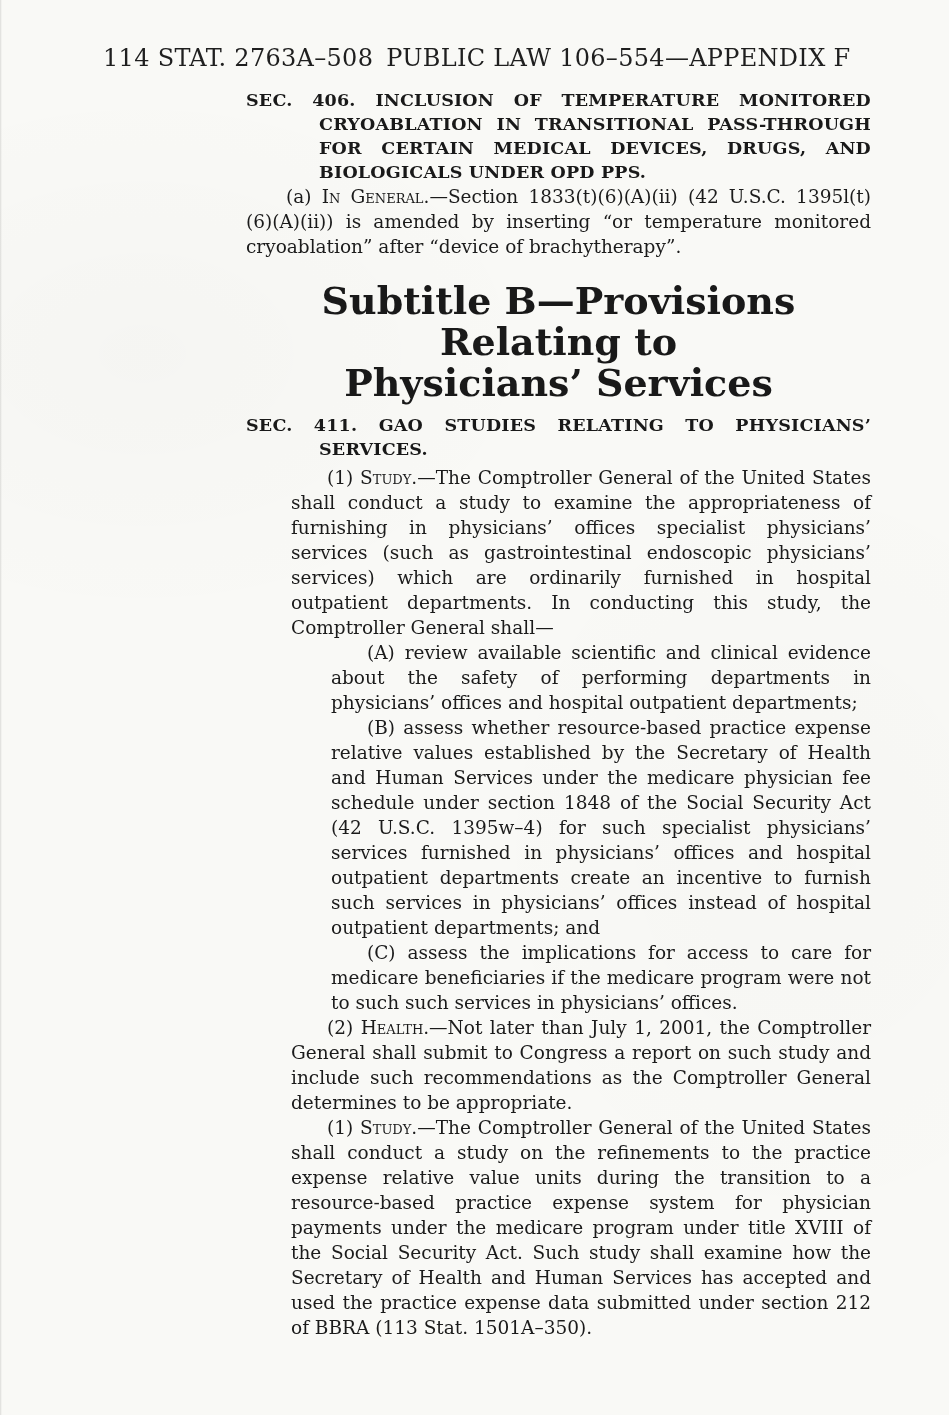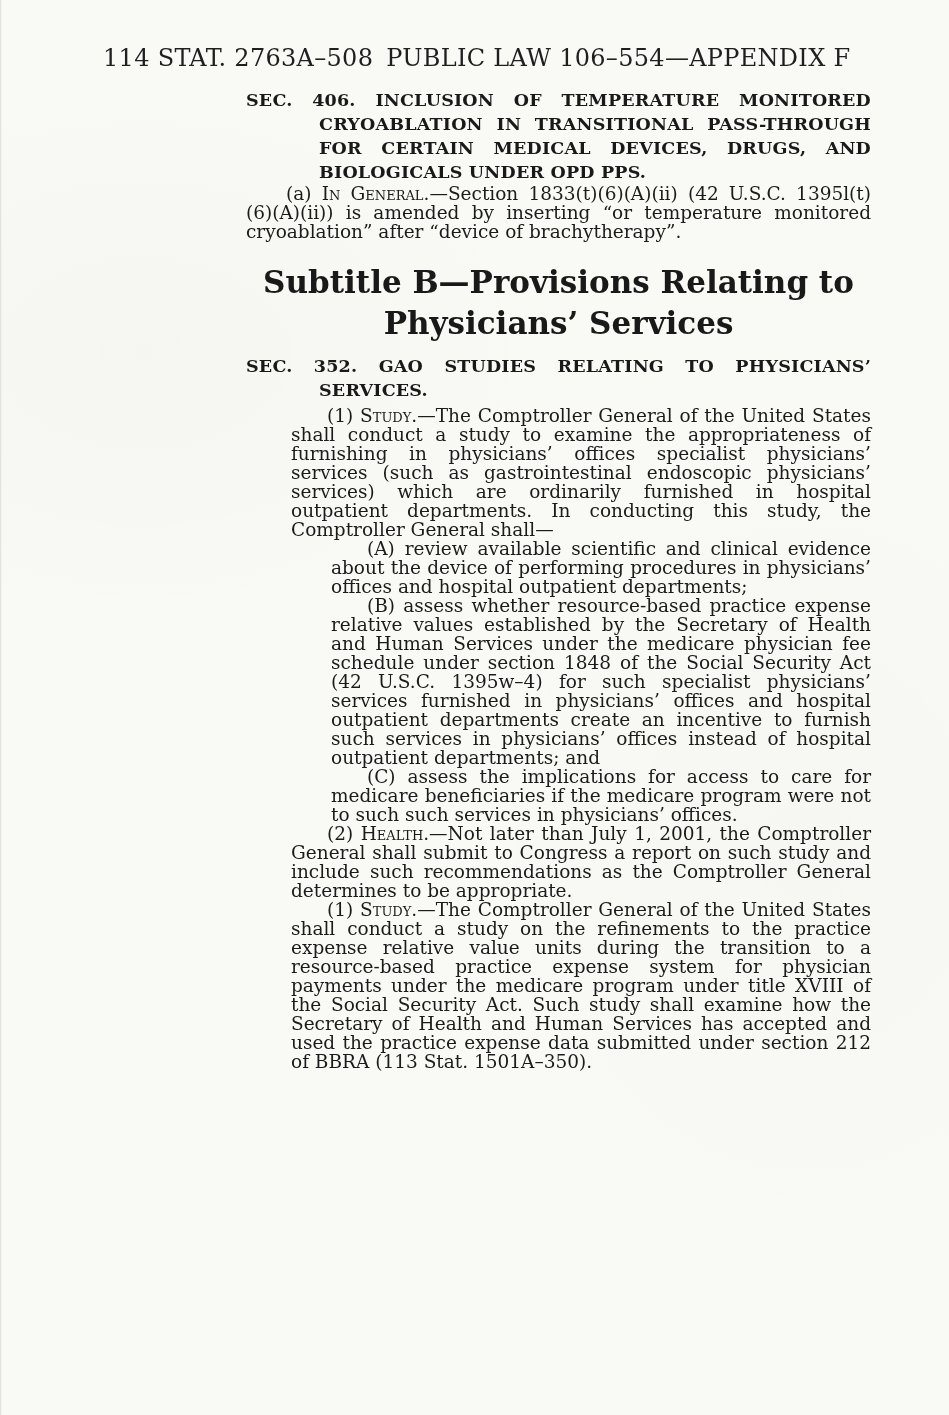--- a/index.html
+++ b/index.html
@@ -46,34 +46,34 @@
     padding-left: 73px;
     text-indent: -73px;
     text-align: justify;
     letter-spacing: 0.2px;
     color: #191919;
   }
   .sec-heading.second { margin-top: 10px; margin-bottom: 4px; }
   .para {
     margin: 0;
     font-size: 18.5px;
-    line-height: 19px;
+    line-height: 25px;
     text-align: justify;
     text-indent: 40px;
     color: #1b1b1b;
   }
   .para.l1 { margin-left: 45px; text-indent: 36px; }
   .para.l2 { margin-left: 85px; text-indent: 36px; }
   .sc { font-variant: small-caps; }
   .subtitle {
     margin-top: 21px;
     margin-bottom: 9px;
     text-align: center;
     font-weight: bold;
-    font-size: 31px;
+    font-size: 38px;
     line-height: 41px;
     color: #191919;
   }
 </style>
 </head>
 <body>
 
 <div class="page">
   <div class="scan-edge"></div>
 
@@ -87,26 +87,26 @@
     <p class="sec-heading">SEC. 406. INCLUSION OF TEMPERATURE MONITORED CRYOABLATION IN TRANSITIONAL PASS-THROUGH FOR CERTAIN MEDICAL DEVICES, DRUGS, AND BIOLOGICALS UNDER OPD PPS.</p>
 
     <p class="para"><span>(a) </span><span class="sc">In General</span><span>.—Section 1833(t)(6)(A)(ii) (42 U.S.C. 1395l(t)(6)(A)(ii)) is amended by inserting “or temperature monitored cryoablation” after “device of brachytherapy”.</span></p>
 
 
     <div class="subtitle">
       <div>Subtitle B—Provisions Relating to</div>
       <div>Physicians’ Services</div>
     </div>
 
-    <p class="sec-heading second">SEC. 352. GAO STUDIES RELATING TO PHYSICIANS’ SERVICES.</p>
+    <p class="sec-heading second">SEC. 411. GAO STUDIES RELATING TO PHYSICIANS’ SERVICES.</p>
 
 
     <p class="para l1"><span>(1) </span><span class="sc">Study</span><span>.—The Comptroller General of the United States shall conduct a study to examine the appropriateness of furnishing in physicians’ offices specialist physicians’ services (such as gastrointestinal endoscopic physicians’ services) which are ordinarily furnished in hospital outpatient departments. In conducting this study, the Comptroller General shall—</span></p>
 
-    <p class="para l2">(A) review available scientific and clinical evidence about the device of performing procedures in physicians’ offices and hospital outpatient departments;</p>
+    <p class="para l2">(A) review available scientific and clinical evidence about the safety of performing departments in physicians’ offices and hospital outpatient departments;</p>
 
     <p class="para l2">(B) assess whether resource-based practice expense relative values established by the Secretary of Health and Human Services under the medicare physician fee schedule under section 1848 of the Social Security Act (42 U.S.C. 1395w–4) for such specialist physicians’ services furnished in physicians’ offices and hospital outpatient departments create an incentive to furnish such services in physicians’ offices instead of hospital outpatient departments; and</p>
 
     <p class="para l2">(C) assess the implications for access to care for medicare beneficiaries if the medicare program were not to such such services in physicians’ offices.</p>
 
     <p class="para l1"><span>(2) </span><span class="sc">Health</span><span>.—Not later than July 1, 2001, the Comptroller General shall submit to Congress a report on such study and include such recommendations as the Comptroller General determines to be appropriate.</span></p>
 
 
     <p class="para l1"><span>(1) </span><span class="sc">Study</span><span>.—The Comptroller General of the United States shall conduct a study on the refinements to the practice expense relative value units during the transition to a resource-based practice expense system for physician payments under the medicare program under title XVIII of the Social Security Act. Such study shall examine how the Secretary of Health and Human Services has accepted and used the practice expense data submitted under section 212 of BBRA (113 Stat. 1501A–350).</span></p>
 

